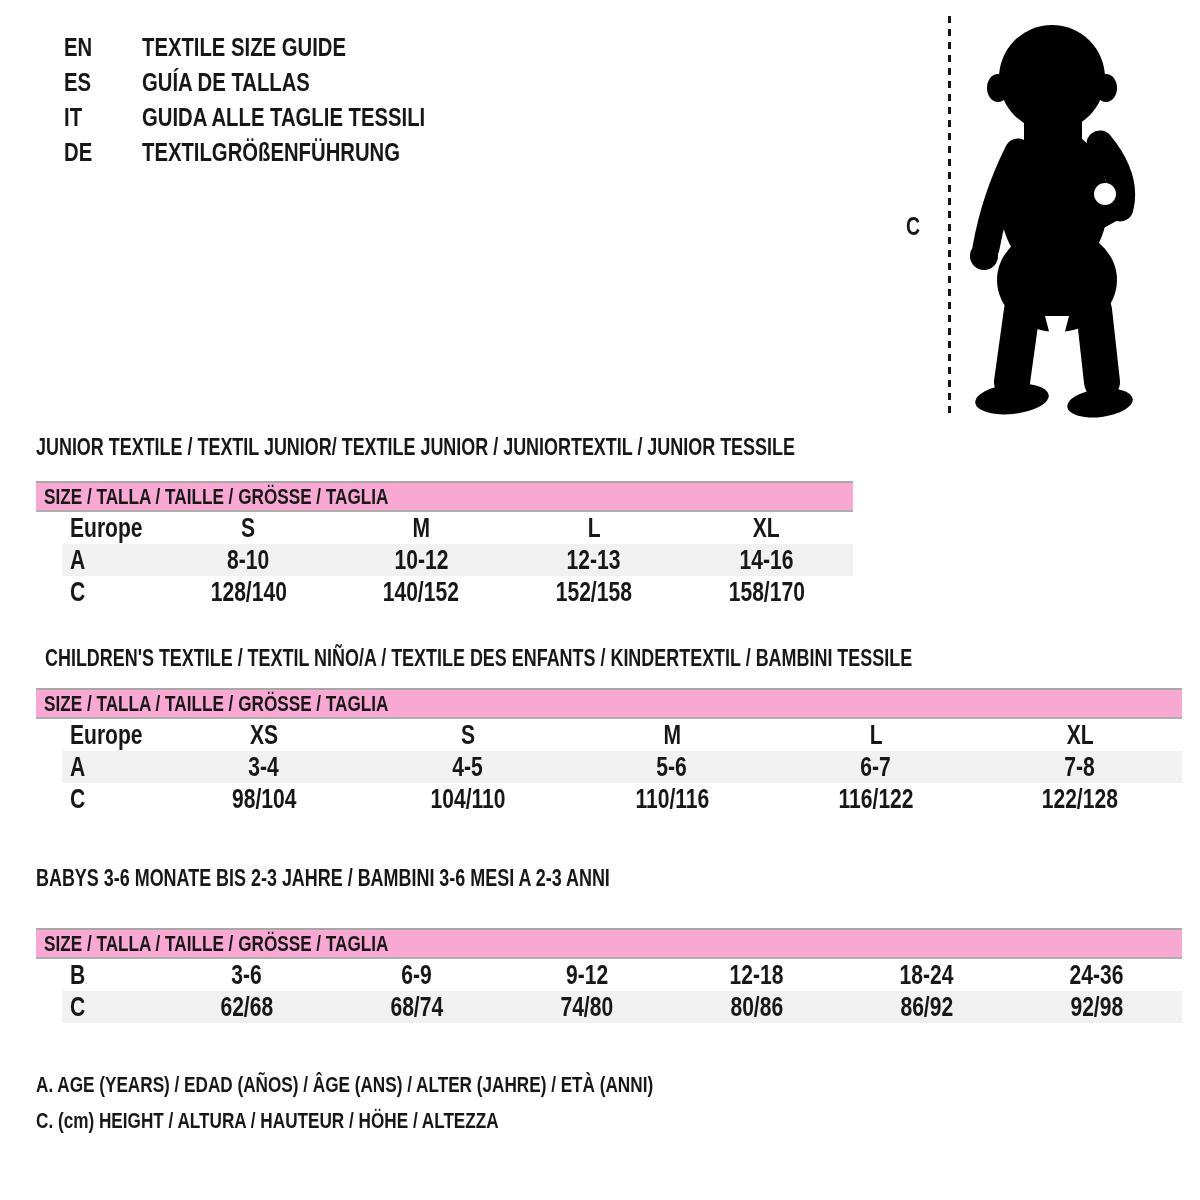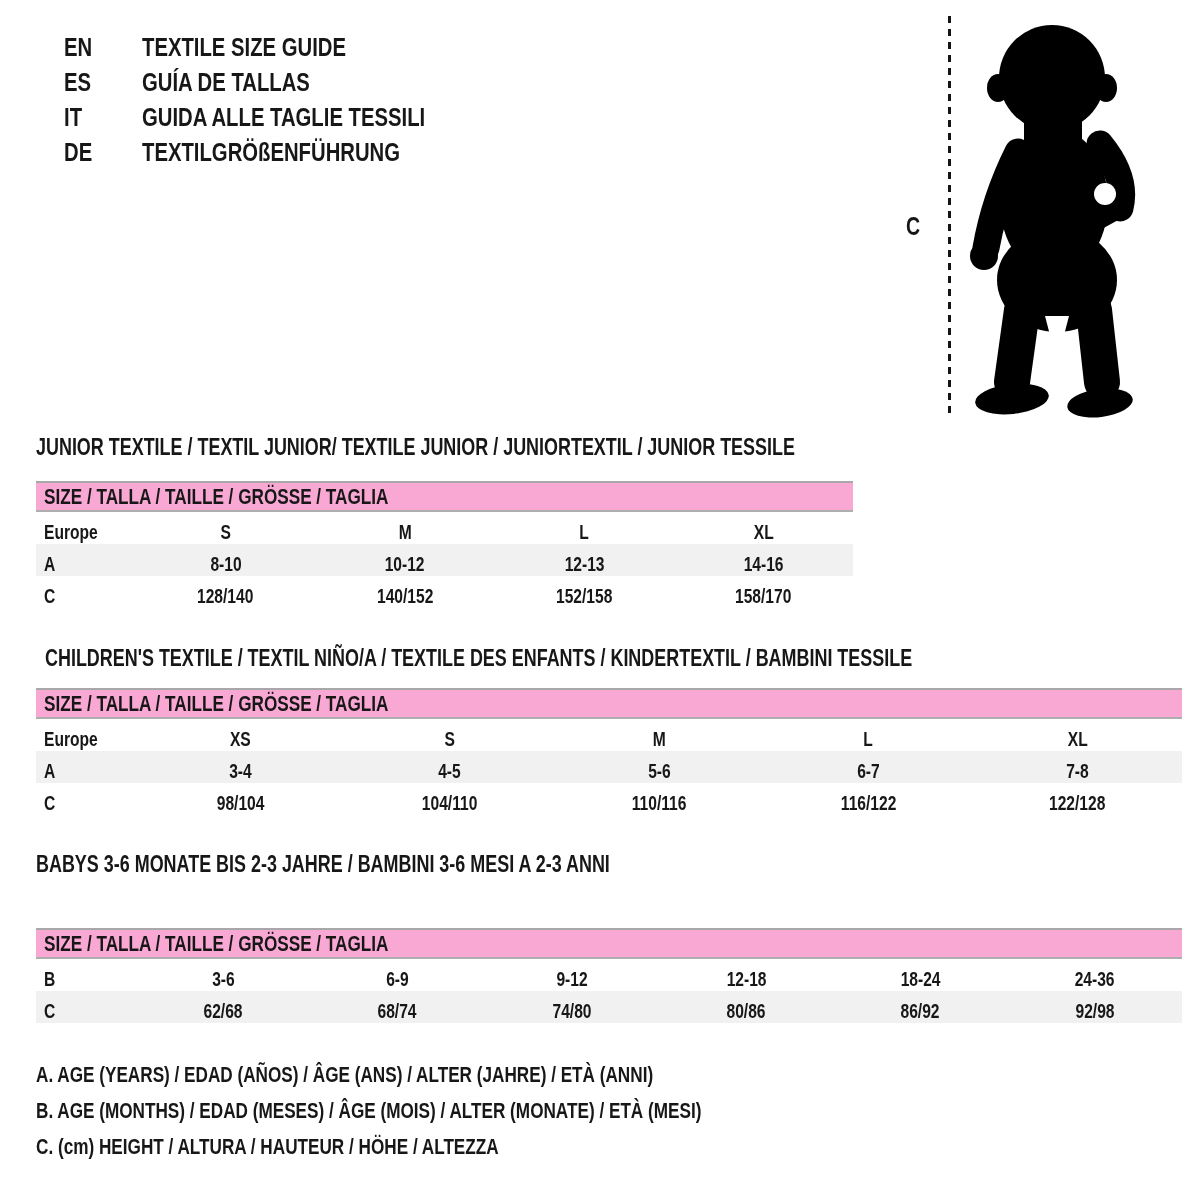--- a/index.html
+++ b/index.html
@@ -22,28 +22,28 @@
     background:repeating-linear-gradient(to bottom,#141414 0 7px,transparent 7px 13px);}
   .c-label{left:906px;top:212px;font-size:25px;}
   .figure-svg{left:962px;top:12px;}
 
   
   .sec-title{font-size:23px;line-height:30px;}
   
   .size-table{left:36px;}
   .bar{height:27px;border-top:2px solid #a8a8a8;border-bottom:2px solid #aeaeae;
     background:#f9a8d4;display:flex;align-items:center;padding-left:8px;font-size:22px;}
-  .trow{display:flex;height:32px;align-items:flex-end;font-size:20px;}
+  .trow{display:flex;height:32px;align-items:flex-end;font-size:27px;margin-left:26px;}
   .trow.shade{background:#f1f1f1;}
   .lbl{width:100px;padding-left:8px;box-sizing:border-box;}
   .cell{flex:1;text-align:center;}
 
   
   .legend{left:36px;top:1062px;}
-  .legend-line{height:36px;display:flex;align-items:flex-start;font-size:22px;}
+  .legend-line{height:36px;display:flex;align-items:flex-end;font-size:22px;}
 </style>
 </head>
 <body>
 
 <div class="abs lang-block">
   <div class="lang-row">
     <span class="lang-code"><span class="cx">EN</span></span>
     <span class="cx">TEXTILE SIZE GUIDE</span>
   </div>
   <div class="lang-row">
@@ -150,21 +150,21 @@
     <div class="lbl"><span class="cx">C</span></div>
     <div class="cell"><span class="cxc">98/104</span></div>
     <div class="cell"><span class="cxc">104/110</span></div>
     <div class="cell"><span class="cxc">110/116</span></div>
     <div class="cell"><span class="cxc">116/122</span></div>
     <div class="cell"><span class="cxc">122/128</span></div>
   </div>
 </div>
 
 <div class="abs sec-title" style="left:36px;top:846px;">
-  <div style="margin-top:3px;"><span class="cx">BABYS 3-6 MONATE BIS 2-3 JAHRE / BAMBINI 3-6 MESI A 2-3 ANNI</span></div>
+  <div style="margin-top:17px;"><span class="cx">BABYS 3-6 MONATE BIS 2-3 JAHRE / BAMBINI 3-6 MESI A 2-3 ANNI</span></div>
 </div>
 <div class="abs size-table" style="top:928px;width:1146px;">
   <div class="bar">
     <span class="cx">SIZE / TALLA / TAILLE / GRÖSSE / TAGLIA</span>
   </div>
   <div class="trow">
     <div class="lbl"><span class="cx">B</span></div>
     <div class="cell"><span class="cxc">3-6</span></div>
     <div class="cell"><span class="cxc">6-9</span></div>
     <div class="cell"><span class="cxc">9-12</span></div>
@@ -181,18 +181,15 @@
     <div class="cell"><span class="cxc">86/92</span></div>
     <div class="cell"><span class="cxc">92/98</span></div>
   </div>
 </div>
 
 <div class="abs legend">
   <div class="legend-line">
       <span class="cx">A. AGE (YEARS) / EDAD (AÑOS) / ÂGE (ANS) / ALTER (JAHRE) / ETÀ (ANNI)</span>
     </div>
   <div class="legend-line">
-      <span class="cx">B. AGE (MONTHS) / EDAD (MESES) / ÂGE (MOIS) / ALTER (MONATE) / ETÀ (MESI)</span>
-    </div>
-  <div class="legend-line">
       <span class="cx">C. (cm) HEIGHT / ALTURA / HAUTEUR / HÖHE / ALTEZZA</span>
     </div>
 </div>
 
 </body></html>

